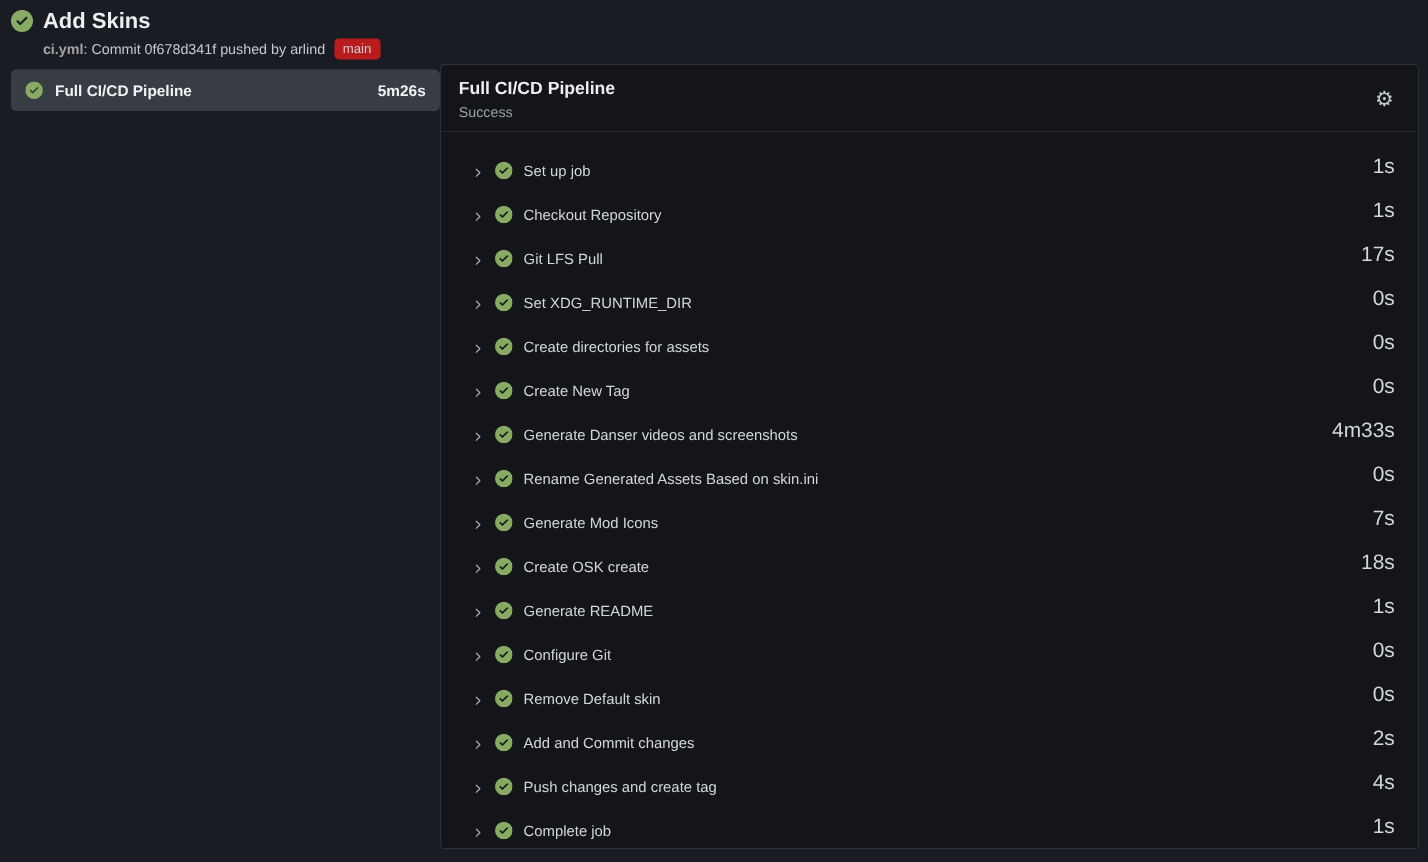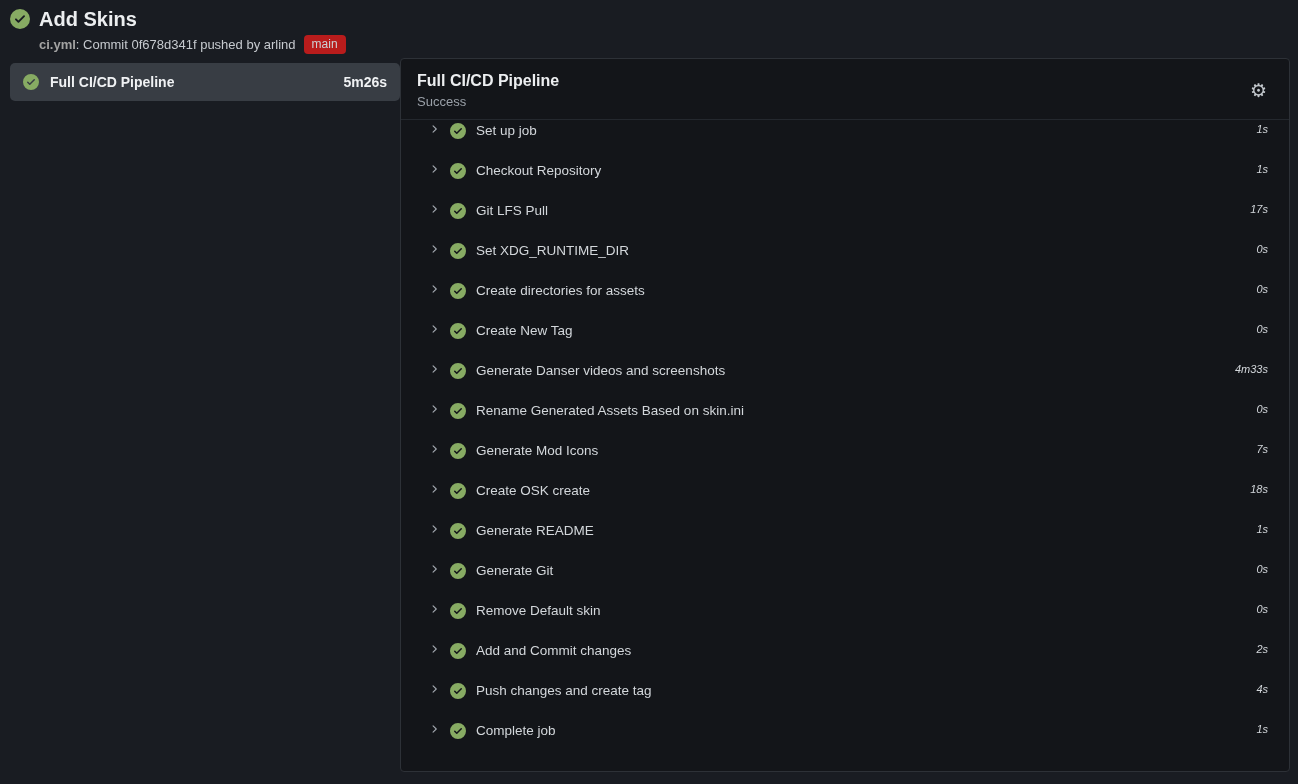--- a/index.html
+++ b/index.html
@@ -42,25 +42,25 @@
   .panel-head { display:flex; align-items:center; padding:12px 14px 10px 16px; border-bottom:1px solid #24282e; }
   .panel-title { font-size:16px; font-weight:600; color:#eceef0; line-height:20px; }
   .panel-status { font-size:13px; color:#9aa0a8; margin-top:3px; line-height:15px; }
   .gear-btn {
     margin-left:auto; background:none; border:none; cursor:pointer;
     color:#c3c8cd; font-size:19px; line-height:1; padding:2px 8px;
     font-family:"DejaVu Sans", sans-serif;
   }
 
   .steps-list { flex:1; padding:3px 0; overflow:hidden; }
-  .step-row { height:40px; display:flex; align-items:flex-start; padding:0 21px 0 27px; cursor:pointer; }
+  .step-row { height:40px; display:flex; align-items:flex-end; padding:0 21px 0 27px; cursor:pointer; }
   .chev-svg { width:12px; height:12px; fill:#a3a9b0; flex-shrink:0; }
   .check-svg { width:16px; height:16px; fill:#87ab63; margin-left:10px; flex-shrink:0; }
   .step-name { margin-left:10px; font-size:13.5px; color:#d3d7db; }
-  .step-dur { margin-left:auto; font-size:11px; color:#d3d7db;font-style:italic; }
+  .step-dur { margin-left:auto; font-size:19px; color:#d3d7db; }
 </style>
 </head>
 <body>
 
 <svg style="position:absolute;width:0;height:0" aria-hidden="true">
   <defs>
     <symbol id="i-check-circle" viewBox="0 0 16 16">
       <path fill-rule="evenodd" d="M8 16A8 8 0 118 0a8 8 0 010 16zm3.78-9.72a.75.75 0 00-1.06-1.06L6.75 9.19 5.28 7.72a.75.75 0 00-1.06 1.06l2 2a.75.75 0 001.06 0l4.5-4.5z"></path>
     </symbol>
     <symbol id="i-chevron-right" viewBox="0 0 16 16">
@@ -212,21 +212,21 @@
             <span class="step-name">Generate README</span>
             <span class="step-dur">1s</span>
           </div>
           <div class="step-row">
             <svg class="chev-svg">
               <use href="#i-chevron-right"></use>
             </svg>
             <svg class="check-svg">
               <use href="#i-check-circle"></use>
             </svg>
-            <span class="step-name">Generate Git</span>
+            <span class="step-name">Configure Git</span>
             <span class="step-dur">0s</span>
           </div>
           <div class="step-row">
             <svg class="chev-svg">
               <use href="#i-chevron-right"></use>
             </svg>
             <svg class="check-svg">
               <use href="#i-check-circle"></use>
             </svg>
             <span class="step-name">Remove Default skin</span>

